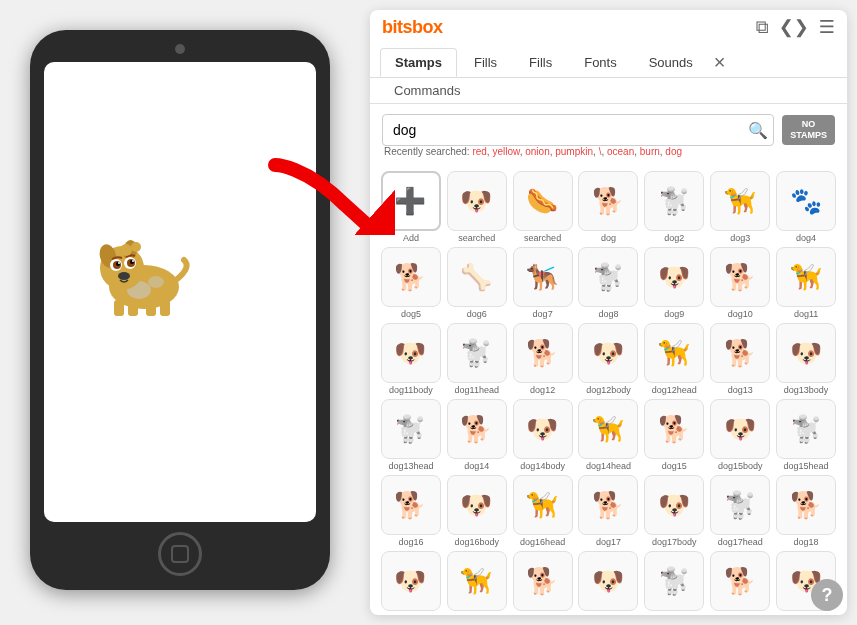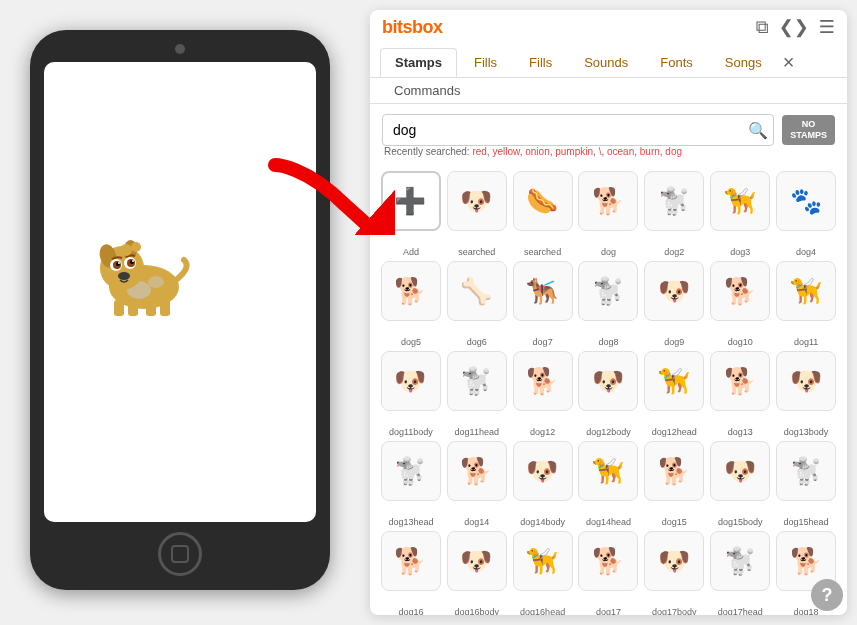--- a/index.html
+++ b/index.html
@@ -123,21 +123,21 @@
 
     .nav-tabs {
       display: flex;
       align-items: center;
       padding: 4px 10px 0;
       gap: 2px;
     }
     .nav-tab {
       padding: 6px 14px;
       font-size: 13px;
-      color: #a16207;
+      color: #404040;
       cursor: pointer;
       border-radius: 4px 4px 0 0;
       border: 1px solid transparent;
     }
     .nav-tab.active {
       background: #fff;
       border: 1px solid #ddd;
       border-bottom: 1px solid #fff;
       color: #333;
       font-weight: bold;
@@ -240,21 +240,21 @@
       display: flex;
       align-items: center;
       justify-content: center;
       font-size: 28px;
       overflow: hidden;
       position: relative;
     }
     .stamp-label {
       font-size: 9px;
       color: #666;
-      margin-top: 16px;
+      margin-top: 2px;
       text-align: center;
     }
     .add-btn {
       width: 60px;
       height: 60px;
       border-radius: 8px;
       background: #fff;
       border: 2px solid #ccc;
       display: flex;
       align-items: center;
@@ -369,23 +369,22 @@
     <div class="bitsbox-bar">
       <span class="bitsbox-logo">bitsbox</span>
       <span class="header-icon" title="Copy">⧉</span>
       <span class="header-icon" title="Share">❮❯</span>
       <span class="header-icon" title="Menu">☰</span>
     </div>
     <div class="nav-tabs">
       <div class="nav-tab active">Stamps</div>
       <div class="nav-tab">Fills</div>
       <div class="nav-tab">Fills</div>
+      <div class="nav-tab">Fonts</div>
       <div class="nav-tab">Sounds</div>
-      <div class="nav-tab">Fonts</div>
-      <div class="nav-tab">Songs</div>
       <button class="close-btn">×</button>
     </div>
     <div class="nav-tabs-row2">
       <div class="nav-tab-row2">Commands</div>
     </div>
   </div>
 
   <div class="search-area">
     <div class="search-row">
       <div class="search-input-wrap">

